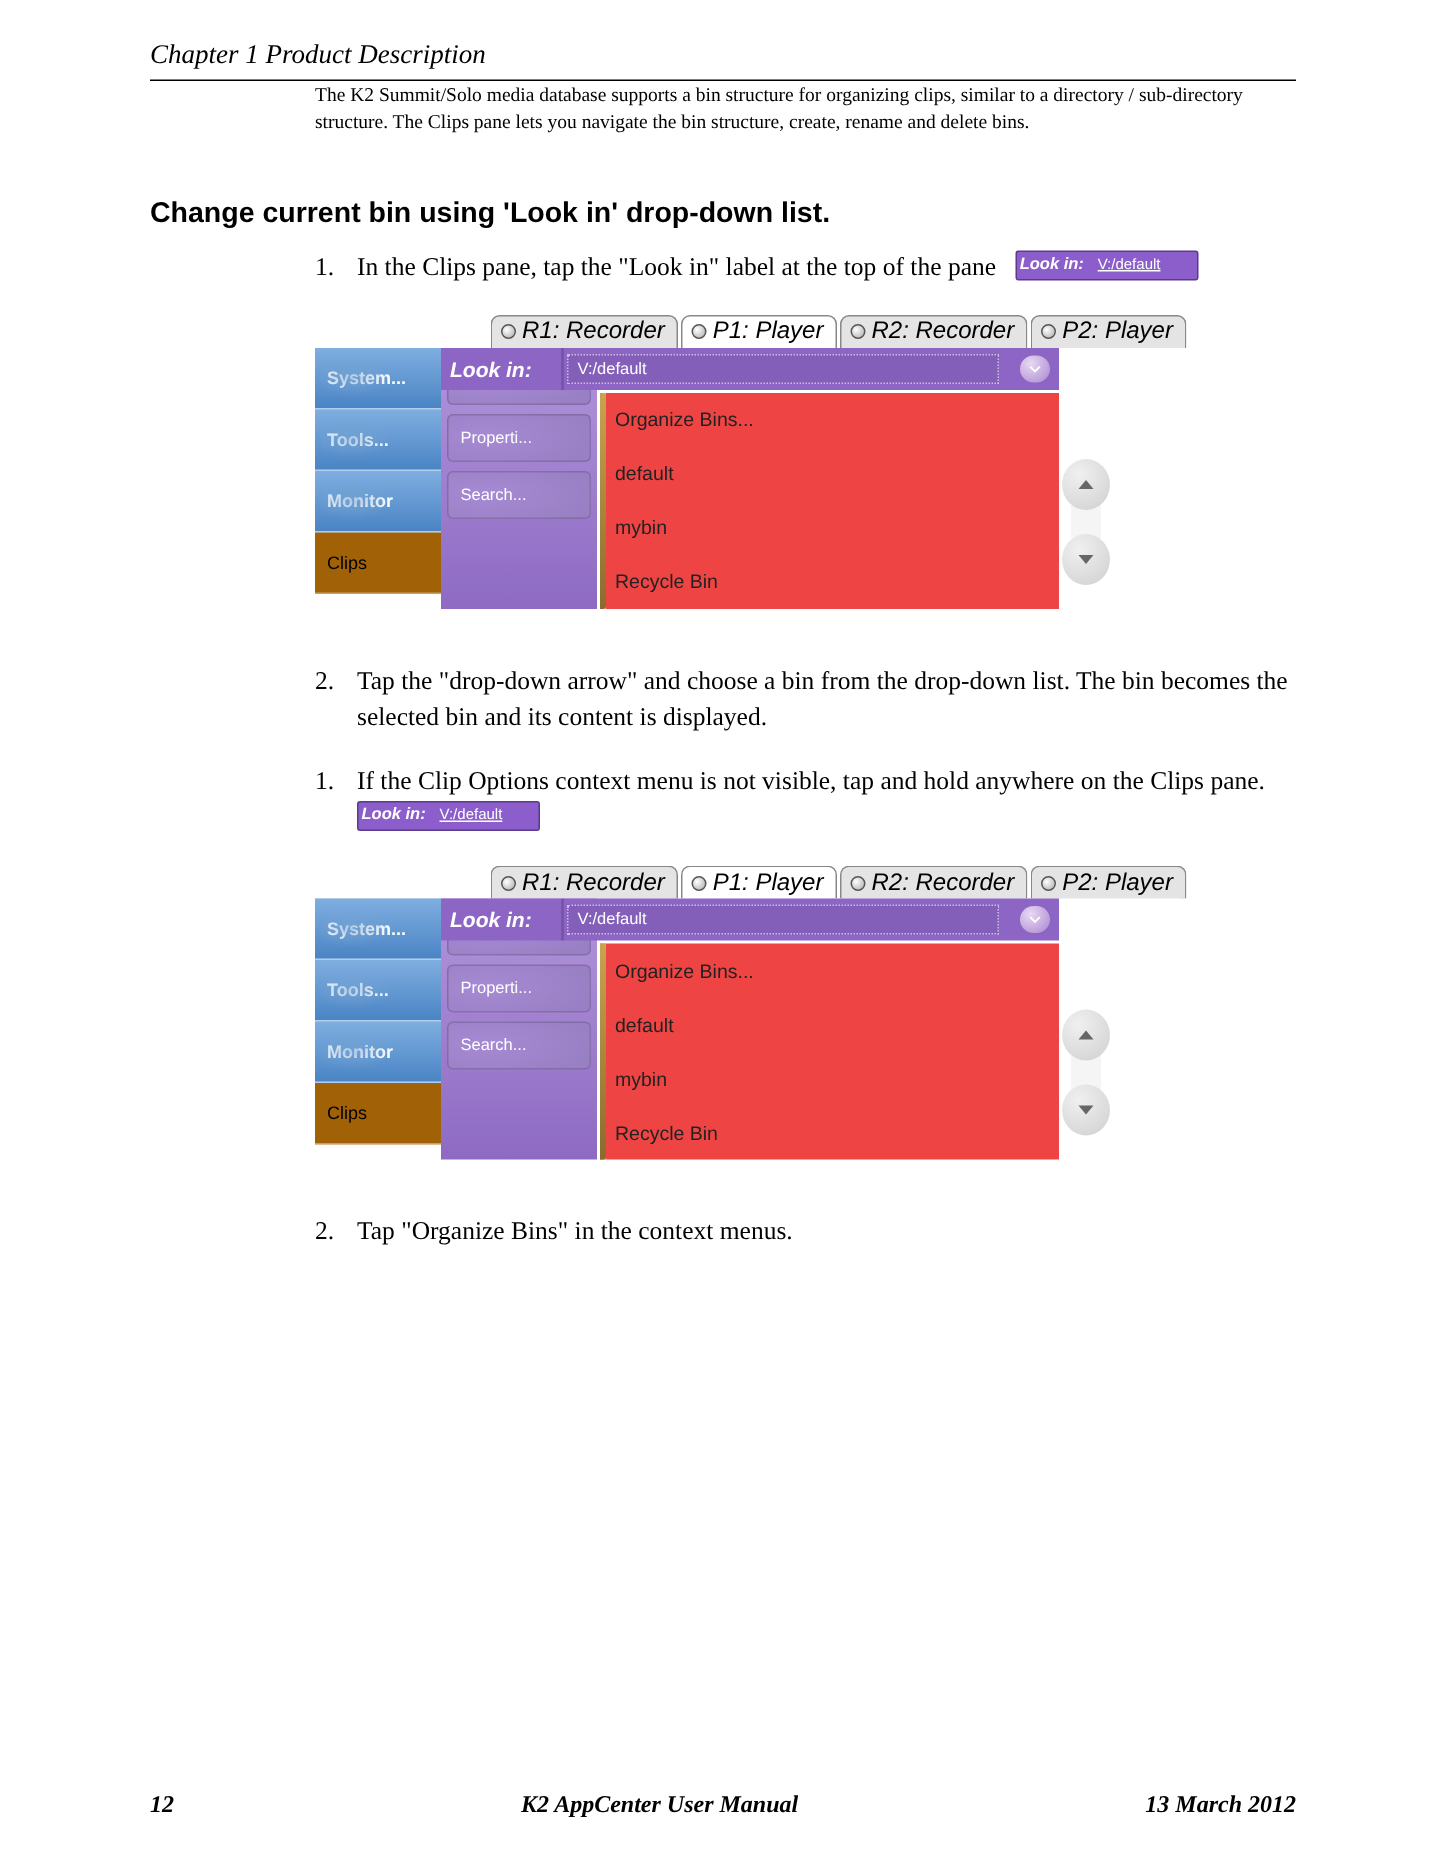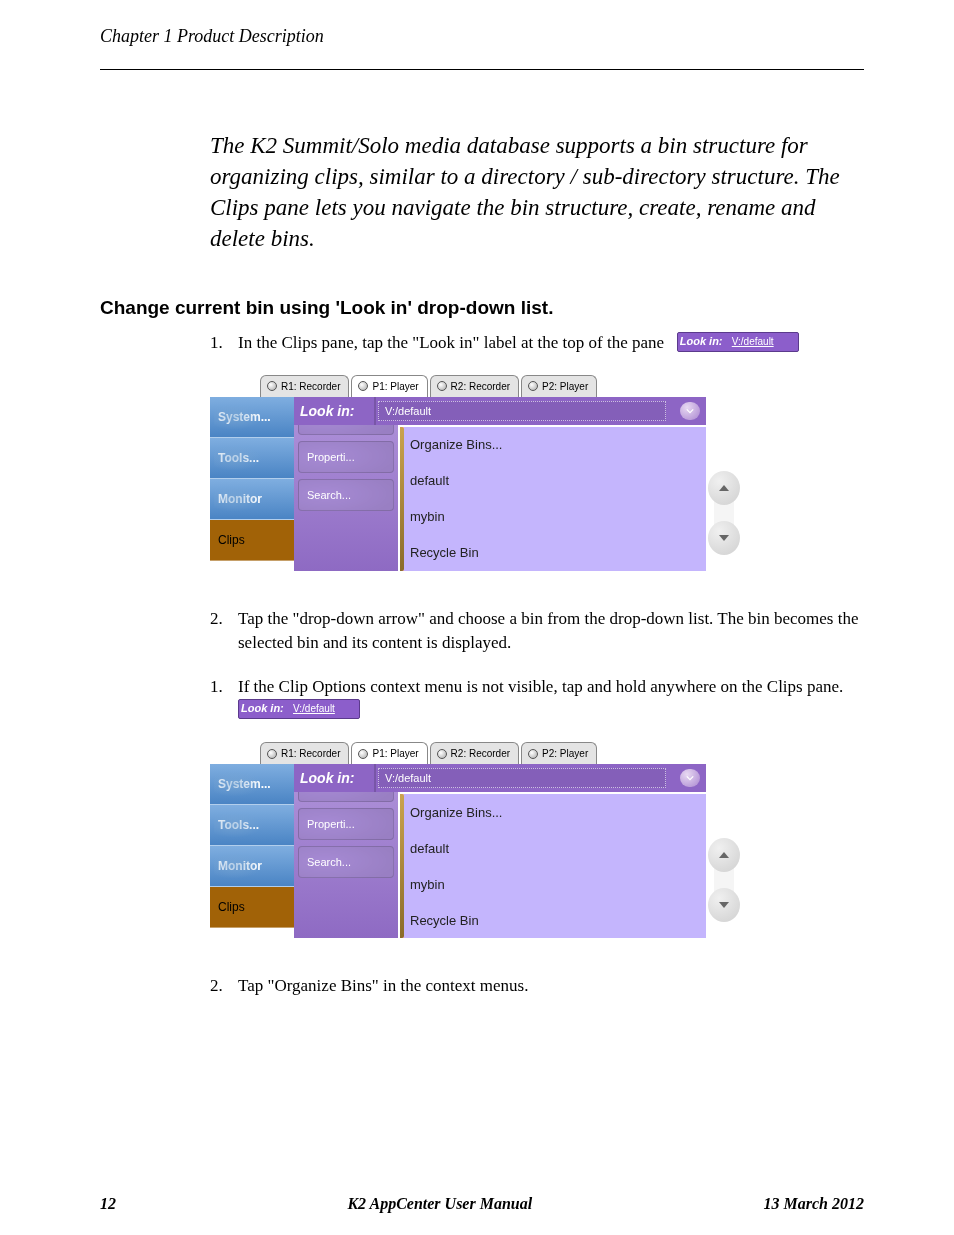--- a/index.html
+++ b/index.html
@@ -11,38 +11,36 @@
   .page{
     width:954px;
     min-height:1235px;
     margin:0 auto;
     position:relative;
     padding:26px 90px 60px 100px;
     box-sizing:border-box;
   }
   .header{
     border-bottom:1px solid #000;
-    padding-bottom:22px;
-    margin-bottom:60px;
+    padding-bottom:6px;
   }
   .header-left{ font-style:italic; font-size:18px; }
   .header-right{ float:right; font-style:italic; font-size:18px; }
   .header::after{ content:""; display:block; clear:both; }
   h1.main-title{
     font-family:Arial, Helvetica, sans-serif;
     font-weight:bold;
     font-size:24px;
     margin:0 0 8px 0;
     color:#000;
   }
   p.body-text{
-    font-size:23px;
+    font-size:13px;
     line-height:1.35;
     margin:0 0 14px 110px;
-    font-style:italic;
   }
   h2.sub-title{
     font-family:Arial, Helvetica, sans-serif;
     font-weight:bold;
     font-size:19px;
     margin:43px 0 12px 0;
     color:#000;
   }
   .step{
     display:flex;
@@ -80,23 +78,24 @@
   
   .fig{
     margin:8px 0 36px 110px;
     width:496px;
     position:relative;
     background:#fff;
   }
   .tabs{
     display:flex;
     height:22px;
-    margin-left:50px;
+    margin-left:117px;
     font-family:Arial, Helvetica, sans-serif;
-    font-size:10px;
+    font-size:16px;
+    font-style:italic;
   }
   .tab{
     flex:none;
     display:flex;
     align-items:center;
     gap:4px;
     padding:0 8px 0 6px;
     border:1px solid #888;
     border-bottom:none;
     border-radius:6px 6px 0 0;
@@ -218,21 +217,21 @@
     align-items:center;
     padding-left:8px;
   }
 
   .list{
     flex:1;
     position:relative;
     border-left:4px solid #f9a8d4;
     margin-left:2px;
     margin-top:30px;
-    background:#c4b5fd;
+    background:#ef4444;
   }
   .list-strip{
     position:absolute;
     left:-4px; top:0; bottom:0;
     width:4px;
     background:linear-gradient(#caa34e, #8a6b2a);
     border-radius:0 2px 2px 0;
   }
   .list-item{
     height:36px;

